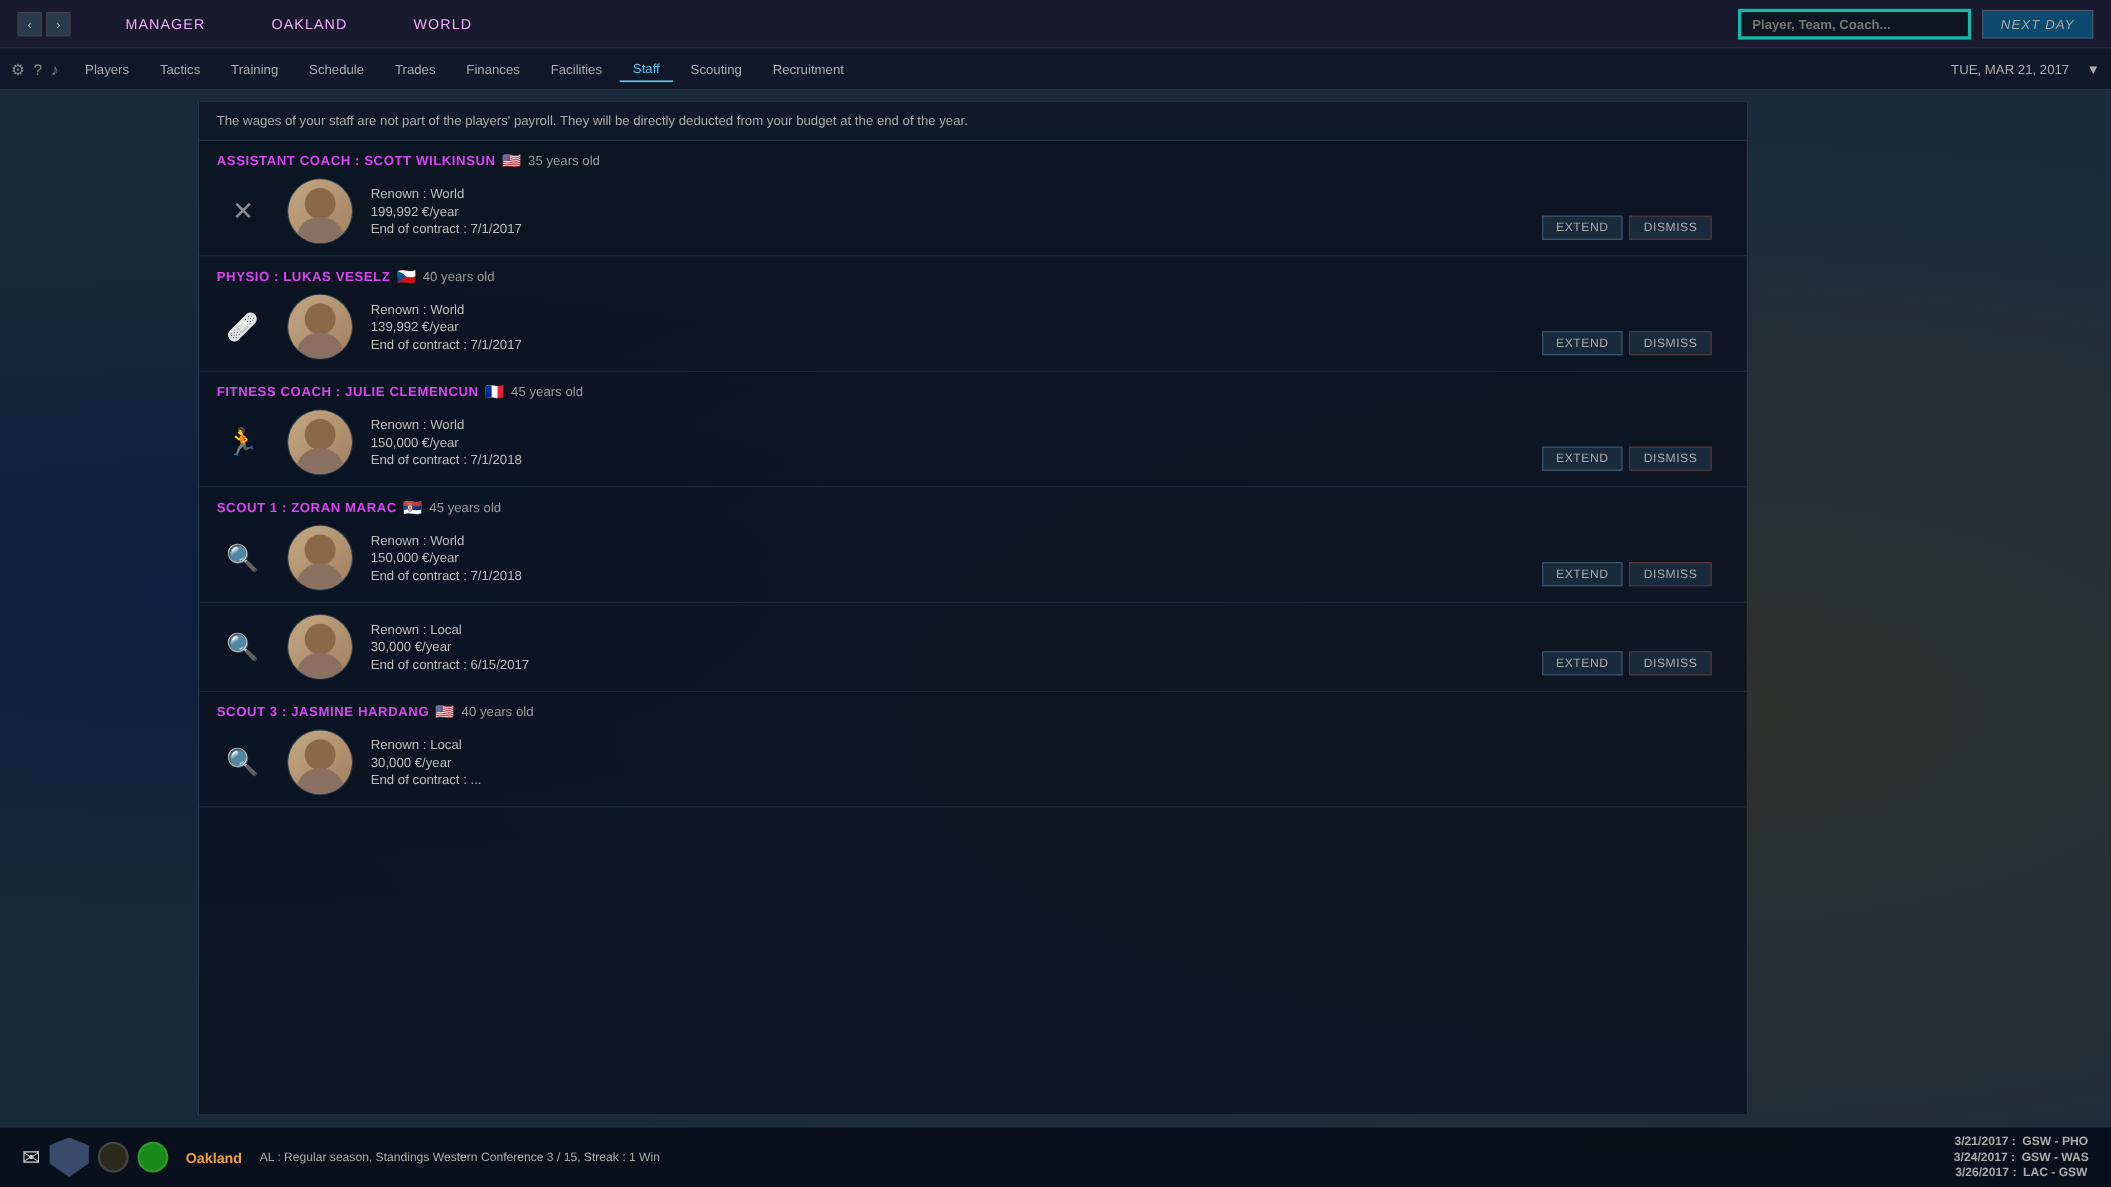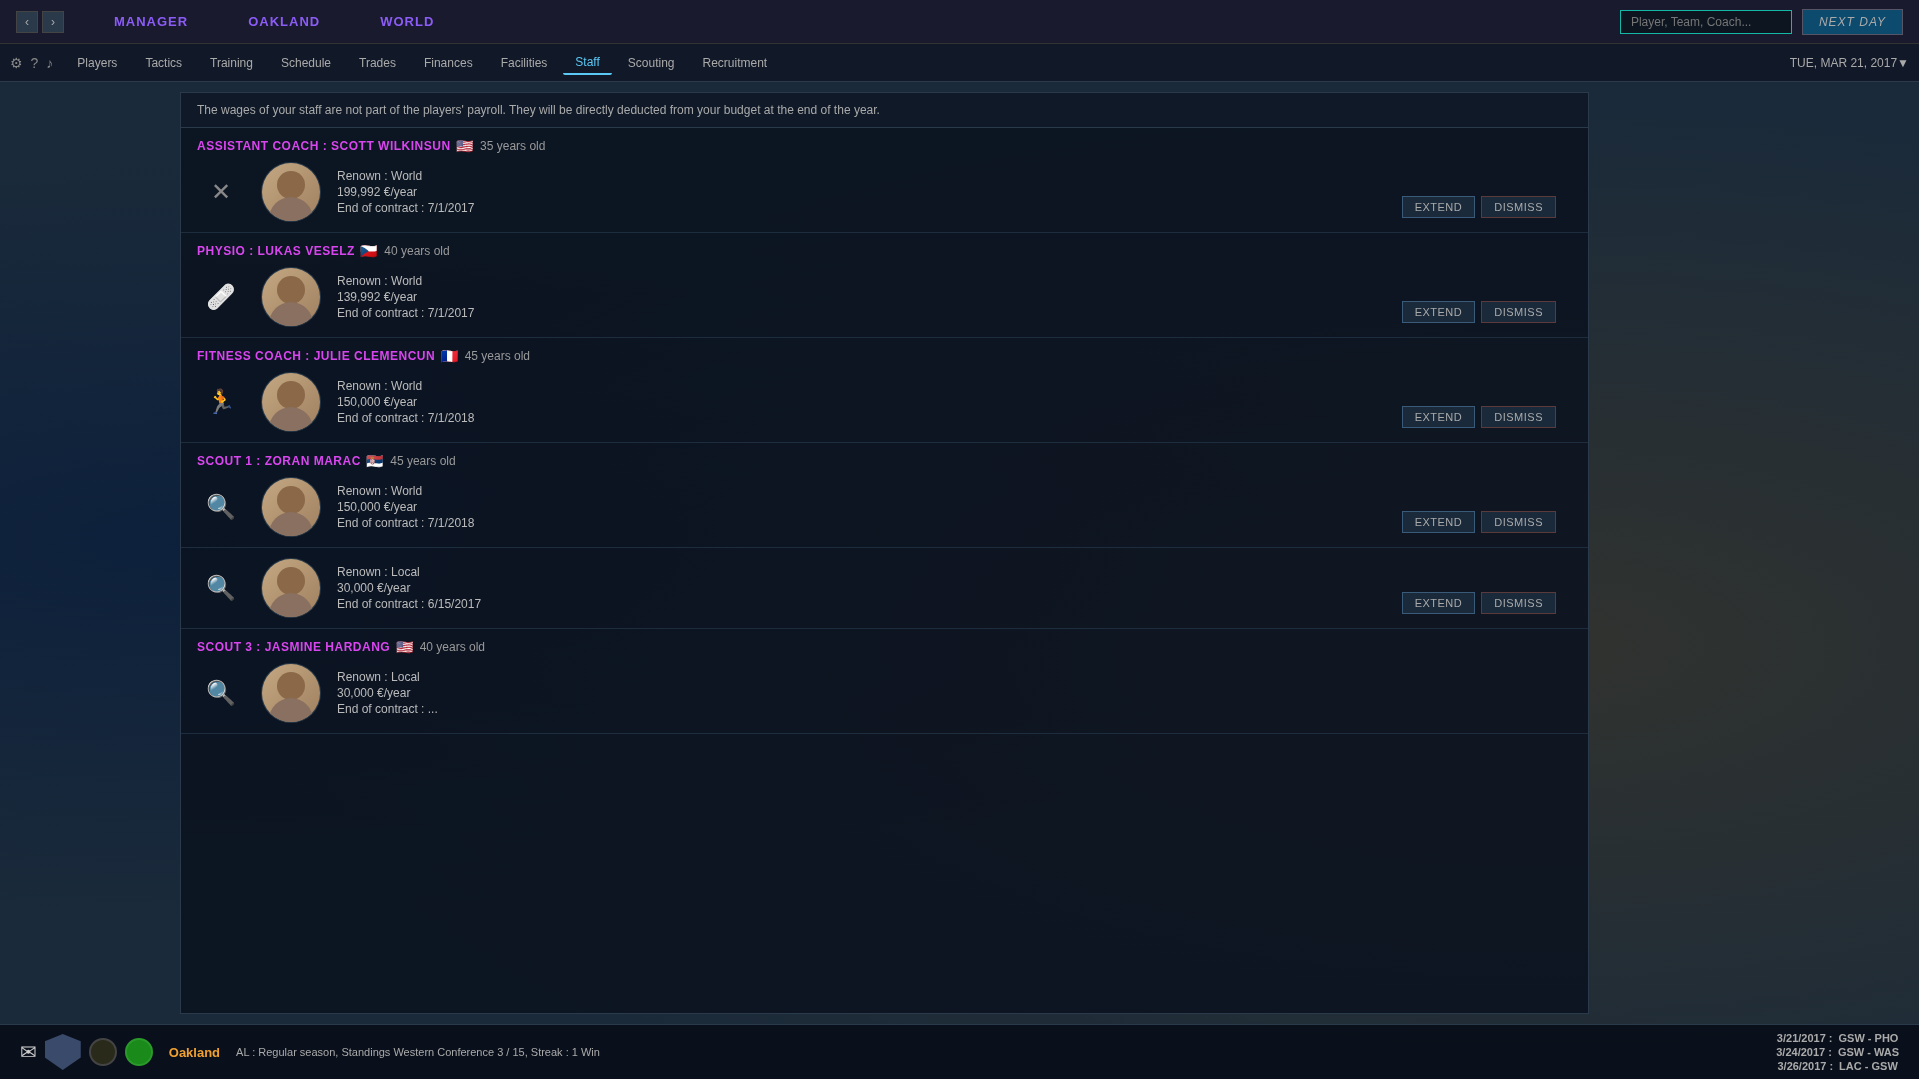--- a/index.html
+++ b/index.html
@@ -61,36 +61,37 @@
       font-size: 12px;
     }
 
     .top-nav-sections {
       display: flex;
       gap: 0;
       flex: 1;
     }
 
     .top-nav-section {
-      color: #8b5cf6;
+      color: #f0abfc;
       font-size: 13px;
-      font-weight: bold;
+      font-weight: normal;
       padding: 0 30px;
       letter-spacing: 1px;
       cursor: pointer;
     }
 
     .search-bar {
       background: #0d1520;
-      border: 1px solid #14b8a6;
+      border: 3px solid #14b8a6;
       color: #aaa;
       padding: 4px 10px;
-      width: 172px;
+      width: 212px;
       font-size: 12px;
       margin-right: 10px;
+      font-weight: bold;
     }
 
     .next-day-btn {
       background: #0c4a6e;
       border: 1px solid #556;
       color: #aaa;
       padding: 5px 16px;
       font-size: 12px;
       cursor: pointer;
       letter-spacing: 1px;
@@ -133,21 +134,21 @@
       color: #5bc8f5;
       border-bottom: 2px solid #5bc8f5;
     }
 
     .date-display {
       margin-left: auto;
       color: #aaa;
       font-size: 12px;
       display: flex;
       align-items: center;
-      gap: 0;
+      gap: 16px;
     }
 
     
     .content-area {
       flex: 1;
       display: flex;
       flex-direction: column;
       overflow: hidden;
       padding: 0 330px 0 180px;
     }

